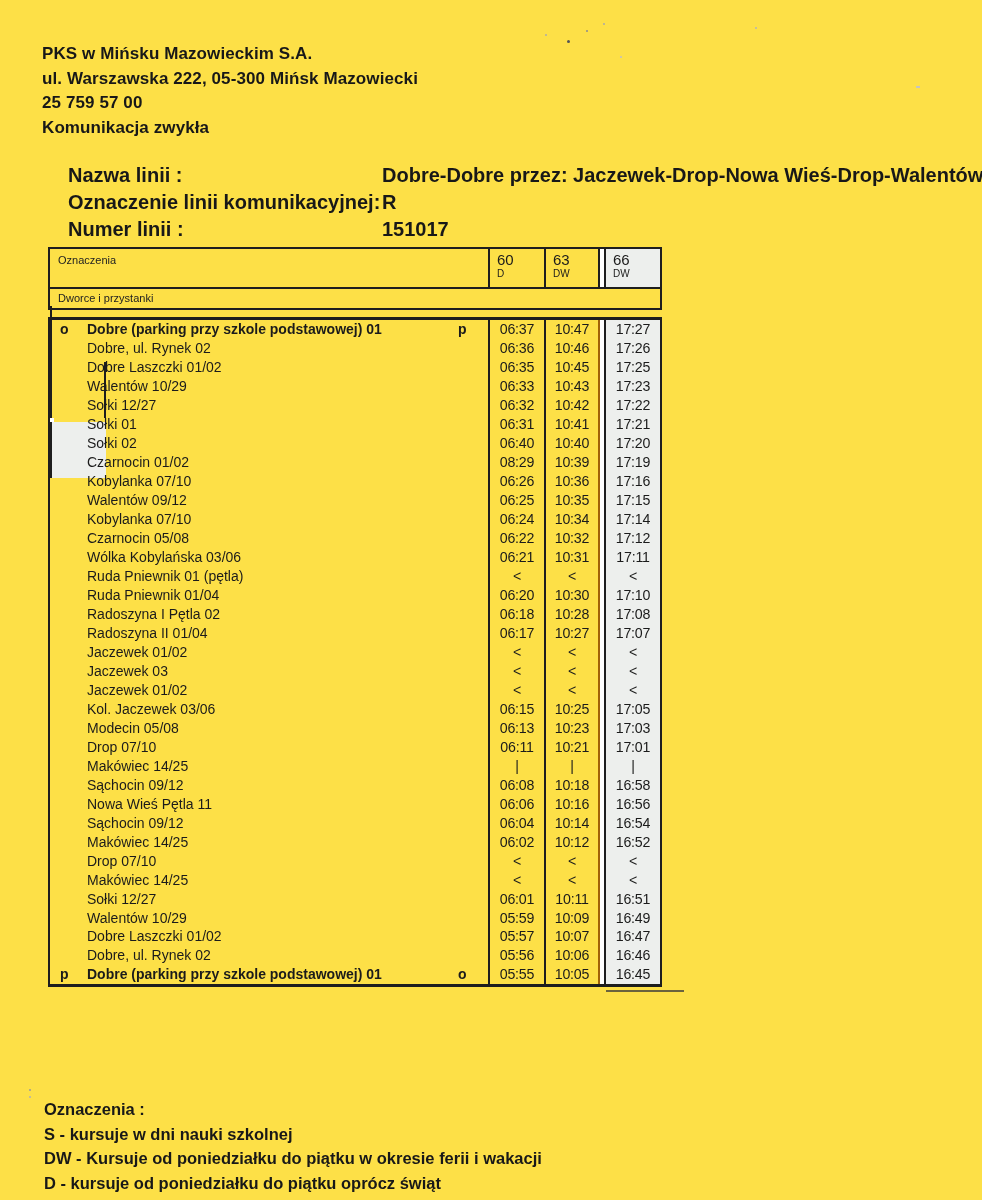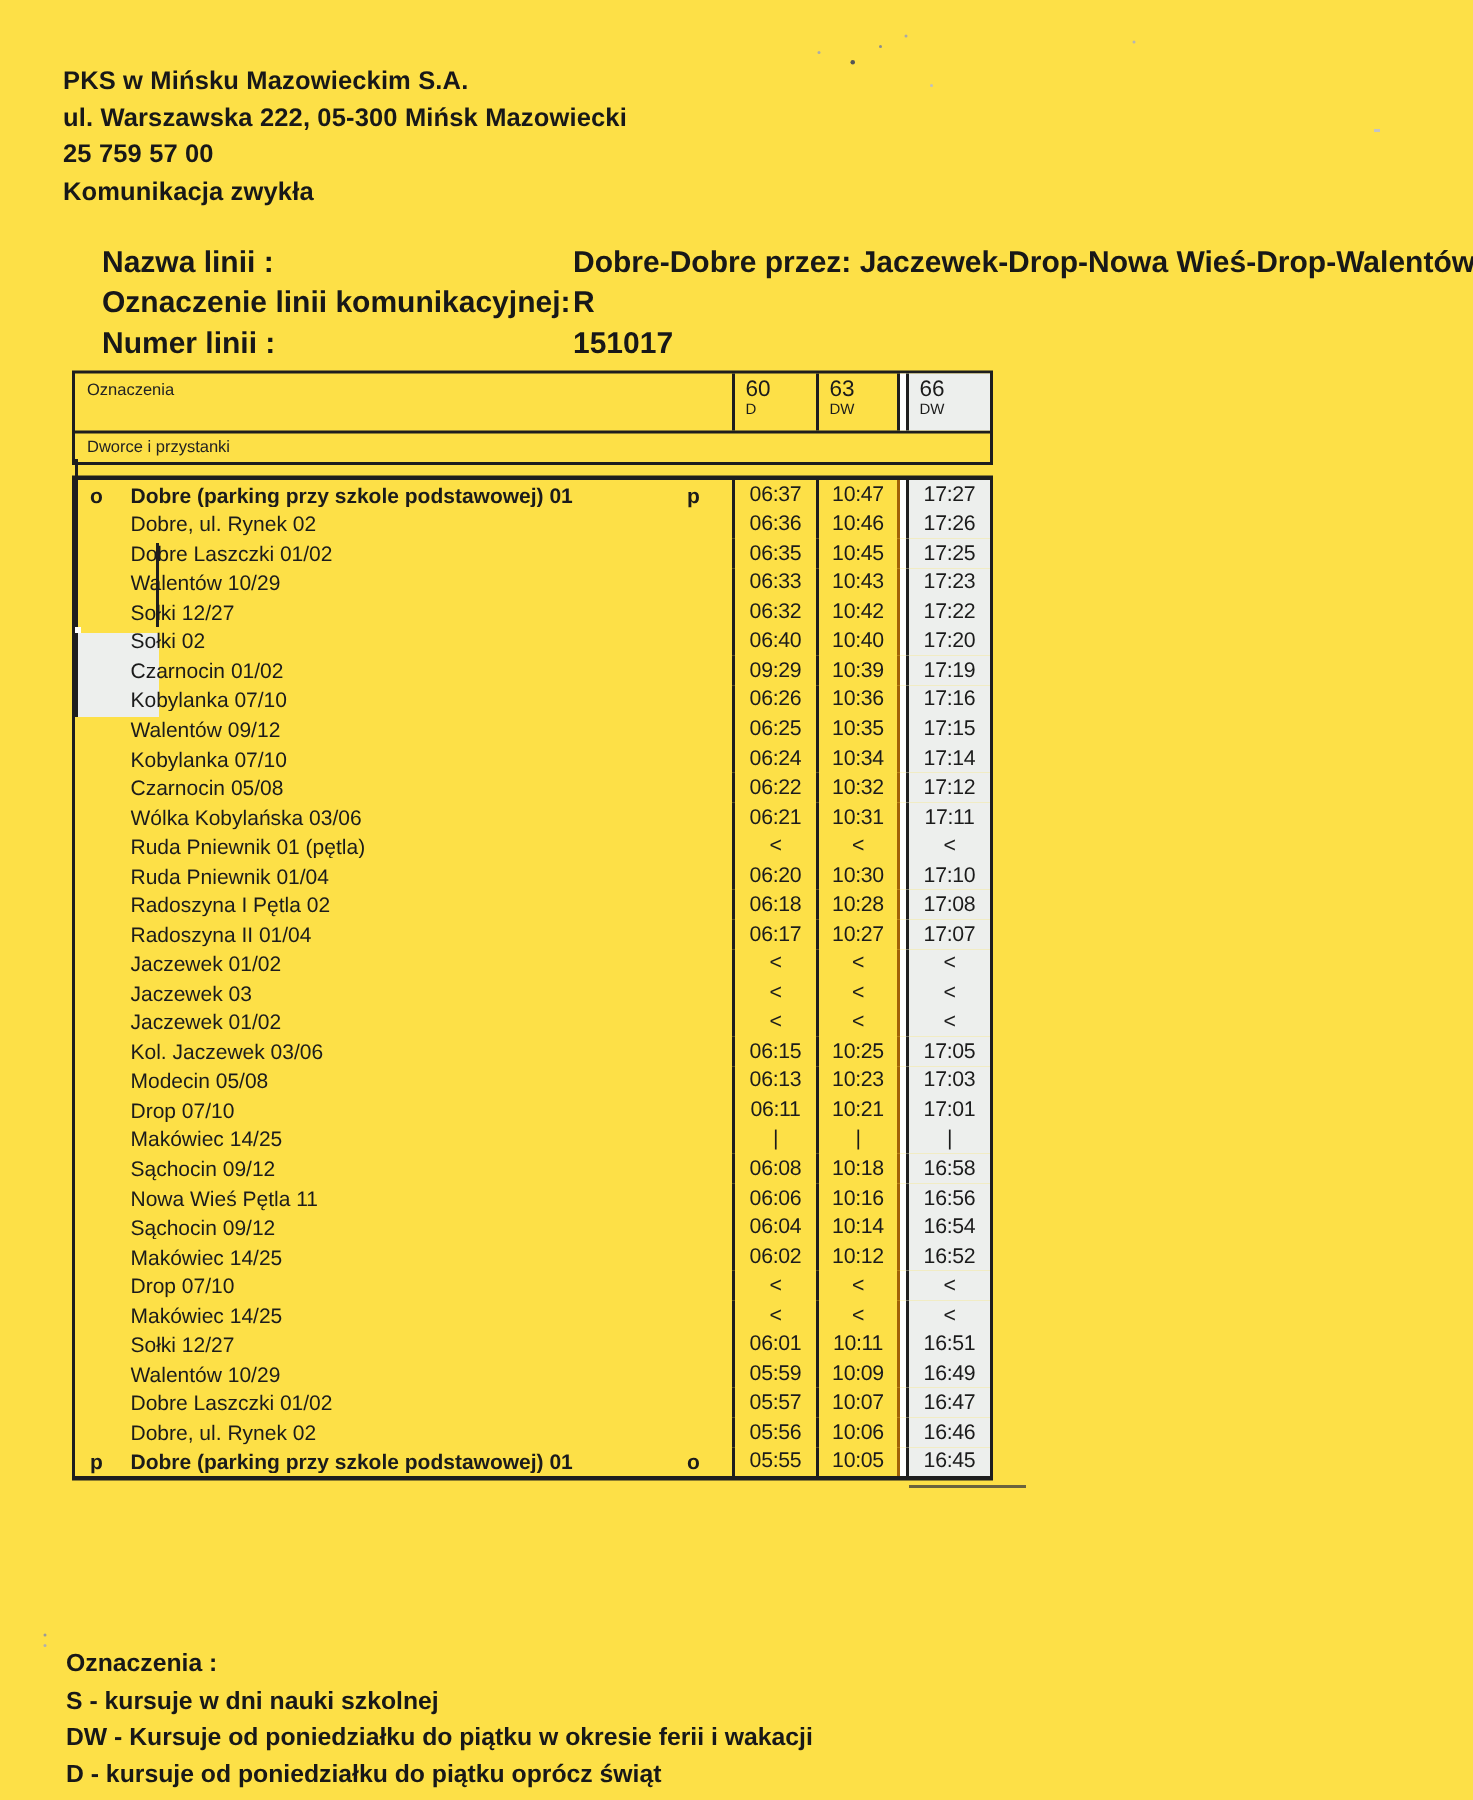--- a/index.html
+++ b/index.html
@@ -248,35 +248,46 @@
             <span class="marker-right"></span>
           </div>
           <div class="cell-time t0">06:32</div>
           <div class="cell-time t1">10:42</div>
           <div class="gapcol"></div>
           <div class="cell-time t2">17:22</div>
         </div>
         <div class="tt-row">
           <div class="cell-name">
             <span class="marker-left"></span>
+            <span class="stop-name">Sołki 01</span>
+            <span class="marker-right"></span>
+          </div>
+          <div class="cell-time t0">06:31</div>
+          <div class="cell-time t1">10:41</div>
+          <div class="gapcol"></div>
+          <div class="cell-time t2">17:21</div>
+        </div>
+        <div class="tt-row">
+          <div class="cell-name">
+            <span class="marker-left"></span>
             <span class="stop-name">Sołki 02</span>
             <span class="marker-right"></span>
           </div>
           <div class="cell-time t0">06:40</div>
           <div class="cell-time t1">10:40</div>
           <div class="gapcol"></div>
           <div class="cell-time t2">17:20</div>
         </div>
         <div class="tt-row">
           <div class="cell-name">
             <span class="marker-left"></span>
             <span class="stop-name">Czarnocin 01/02</span>
             <span class="marker-right"></span>
           </div>
-          <div class="cell-time t0">09:29</div>
+          <div class="cell-time t0">08:29</div>
           <div class="cell-time t1">10:39</div>
           <div class="gapcol"></div>
           <div class="cell-time t2">17:19</div>
         </div>
         <div class="tt-row">
           <div class="cell-name">
             <span class="marker-left"></span>
             <span class="stop-name">Kobylanka 07/10</span>
             <span class="marker-right"></span>
           </div>

